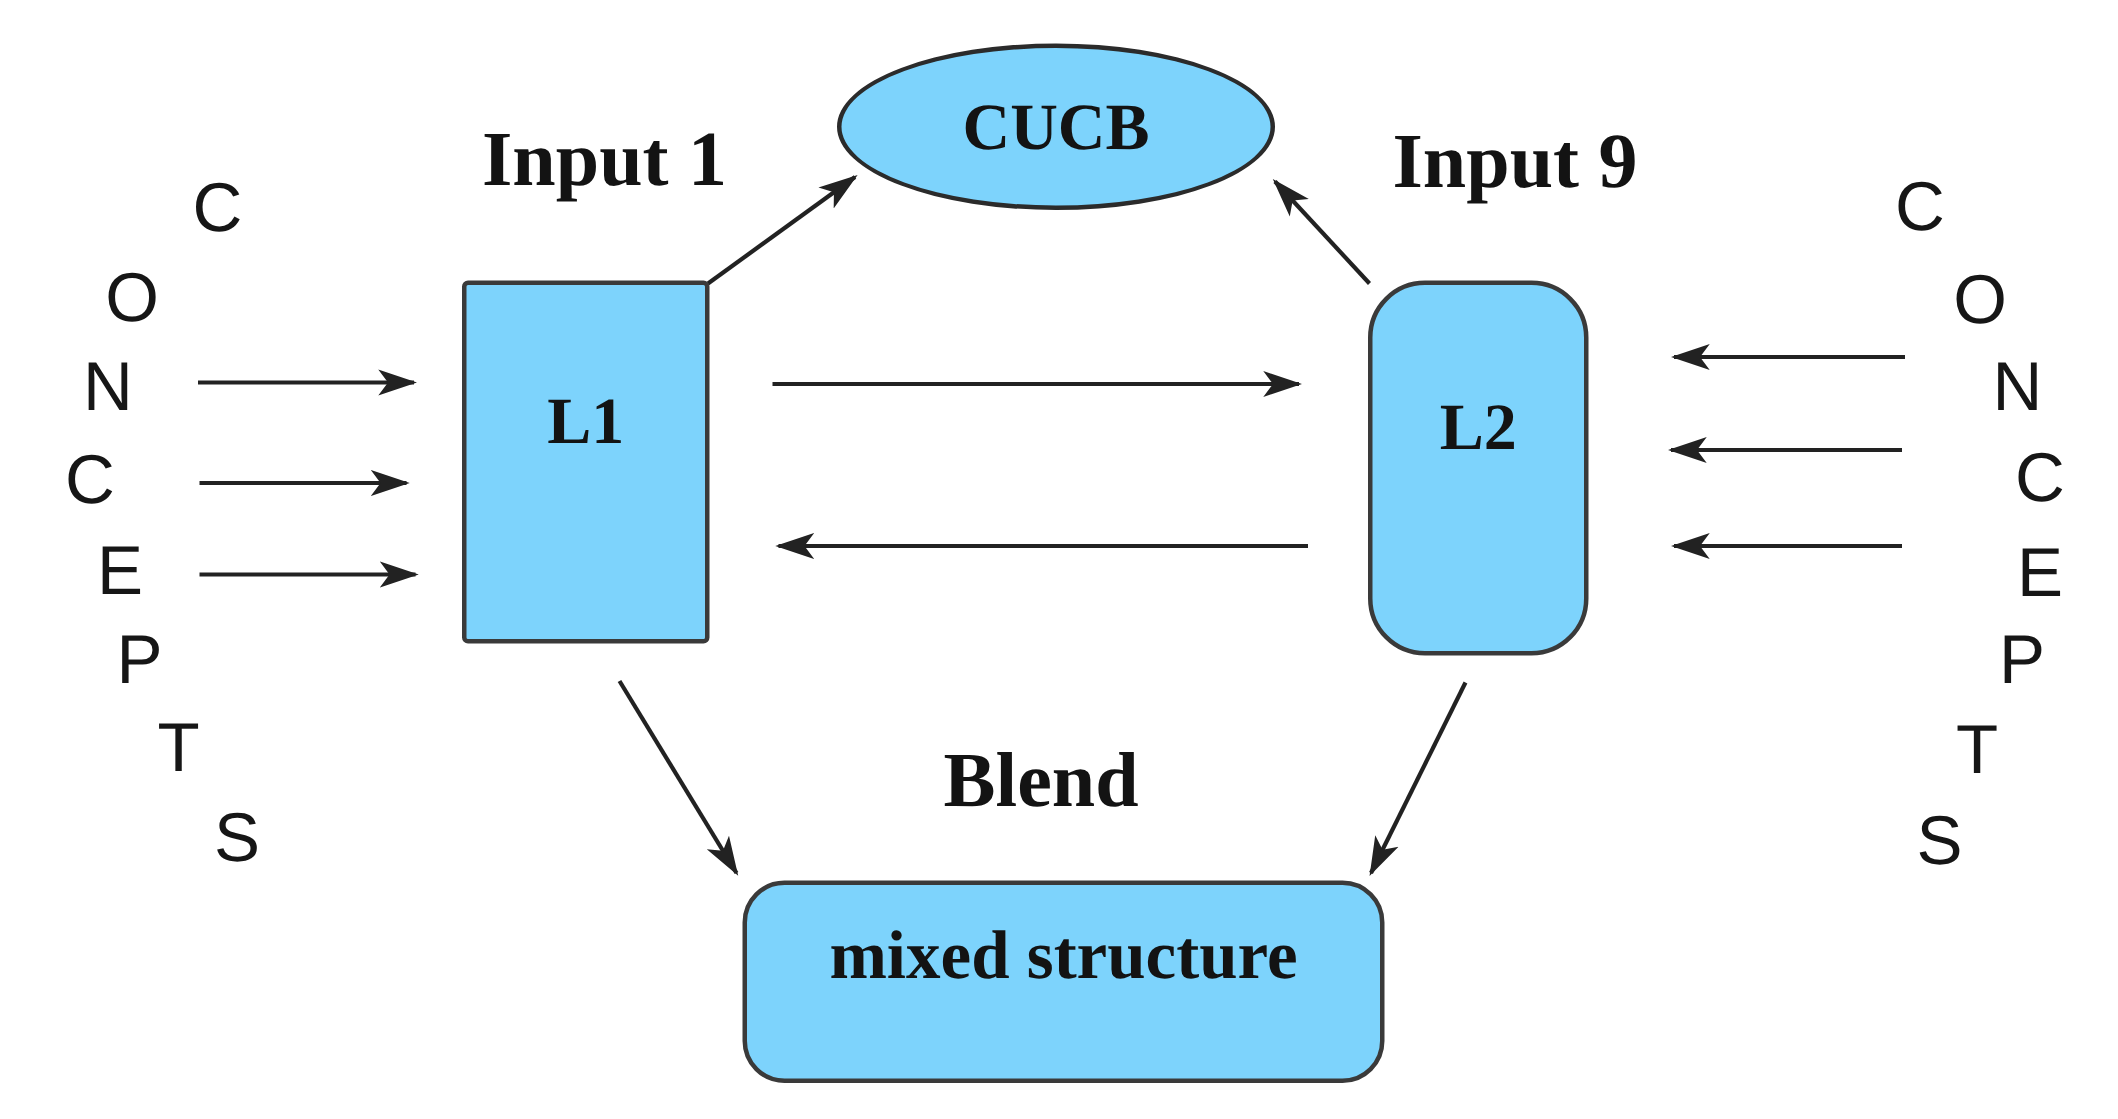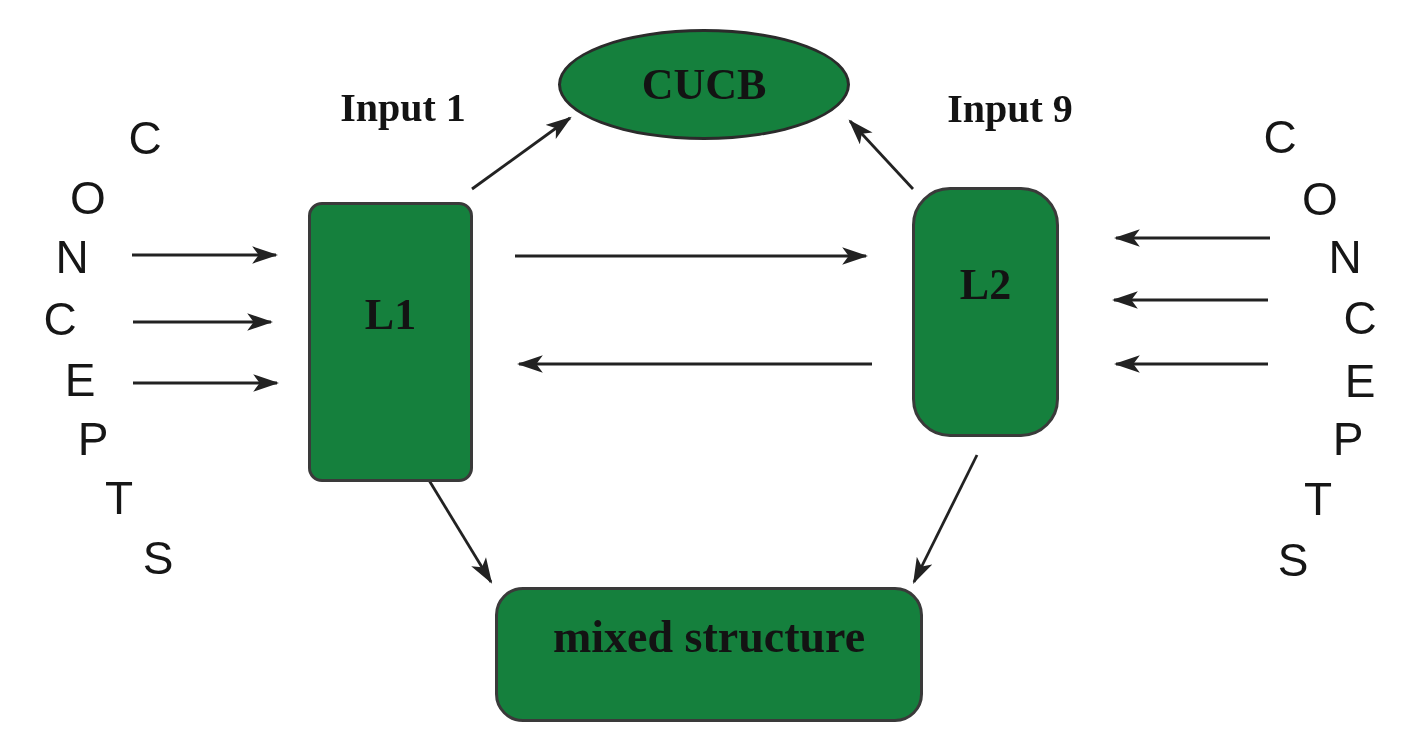--- a/index.html
+++ b/index.html
@@ -19,39 +19,39 @@
     position: absolute;
     left: 0;
     top: 0;
     width: 1412px;
     height: 746px;
   }
   .node {
     position: absolute;
     box-sizing: border-box;
     border: 3px solid #3a3a3a;
-    background: #15803d;
+    background: #7dd3fc;
     display: flex;
     align-items: center;
     justify-content: center;
   }
   .ellipse {
     left: 558px;
     top: 29px;
     width: 292px;
     height: 111px;
     border-radius: 50%;
     border-color: #2b2b2b;
   }
   .box-l1 {
     left: 308px;
-    top: 202px;
+    top: 187px;
     width: 165px;
-    height: 280px;
-    border-radius: 14px;
+    height: 242px;
+    border-radius: 4px;
   }
   .box-l2 {
     left: 912px;
     top: 187px;
     width: 147px;
     height: 250px;
     border-radius: 38px;
   }
   .box-mixed {
     left: 495px;
@@ -66,21 +66,21 @@
     white-space: nowrap;
   }
   .ellipse .node-label { font-size: 44px; }
   .box-l1 .node-label,
   .box-l2 .node-label { font-size: 44px; transform: translateY(-28px); }
   .box-mixed .node-label { font-size: 46px; transform: translateY(-18px); }
   .free-label {
     position: absolute;
     transform: translate(-50%, -50%);
     font-weight: bold;
-    font-size: 40px;
+    font-size: 52px;
     color: #131313;
     white-space: nowrap;
   }
   .concept-letter {
     position: absolute;
     transform: translate(-50%, -50%);
     font-family: "Liberation Sans", "DejaVu Sans", sans-serif;
     font-size: 46px;
     font-weight: 400;
     color: #161616;
@@ -148,20 +148,21 @@
   <div class="node box-l2">
     <span class="node-label">L2</span>
   </div>
 
   <div class="node box-mixed">
     <span class="node-label">mixed structure</span>
   </div>
 
   <div class="free-label" style="left:403px; top:107px;">Input 1</div>
   <div class="free-label" style="left:1010px; top:108px;">Input 9</div>
+  <div class="free-label" style="left:694px; top:521px;">Blend</div>
 
   <div>
     <span class="concept-letter ll0">C</span>
     <span class="concept-letter ll1">O</span>
     <span class="concept-letter ll2">N</span>
     <span class="concept-letter ll3">C</span>
     <span class="concept-letter ll4">E</span>
     <span class="concept-letter ll5">P</span>
     <span class="concept-letter ll6">T</span>
     <span class="concept-letter ll7">S</span>

